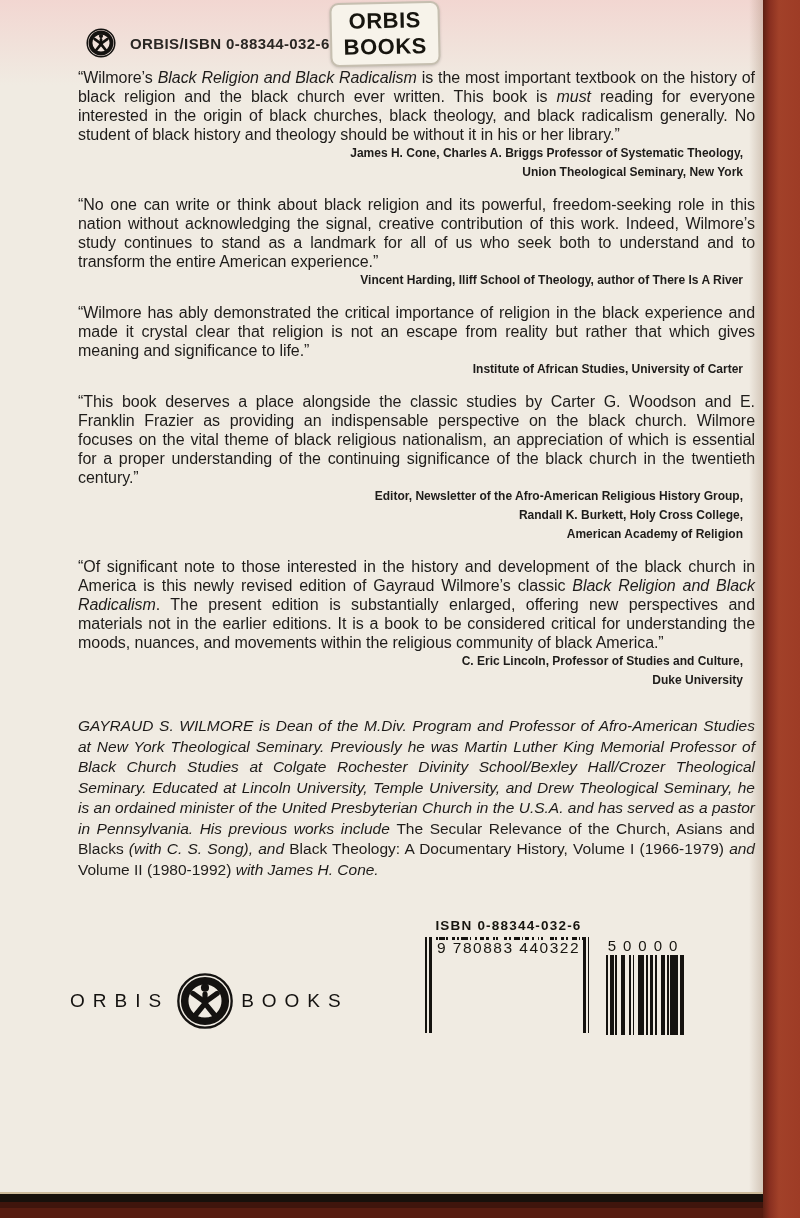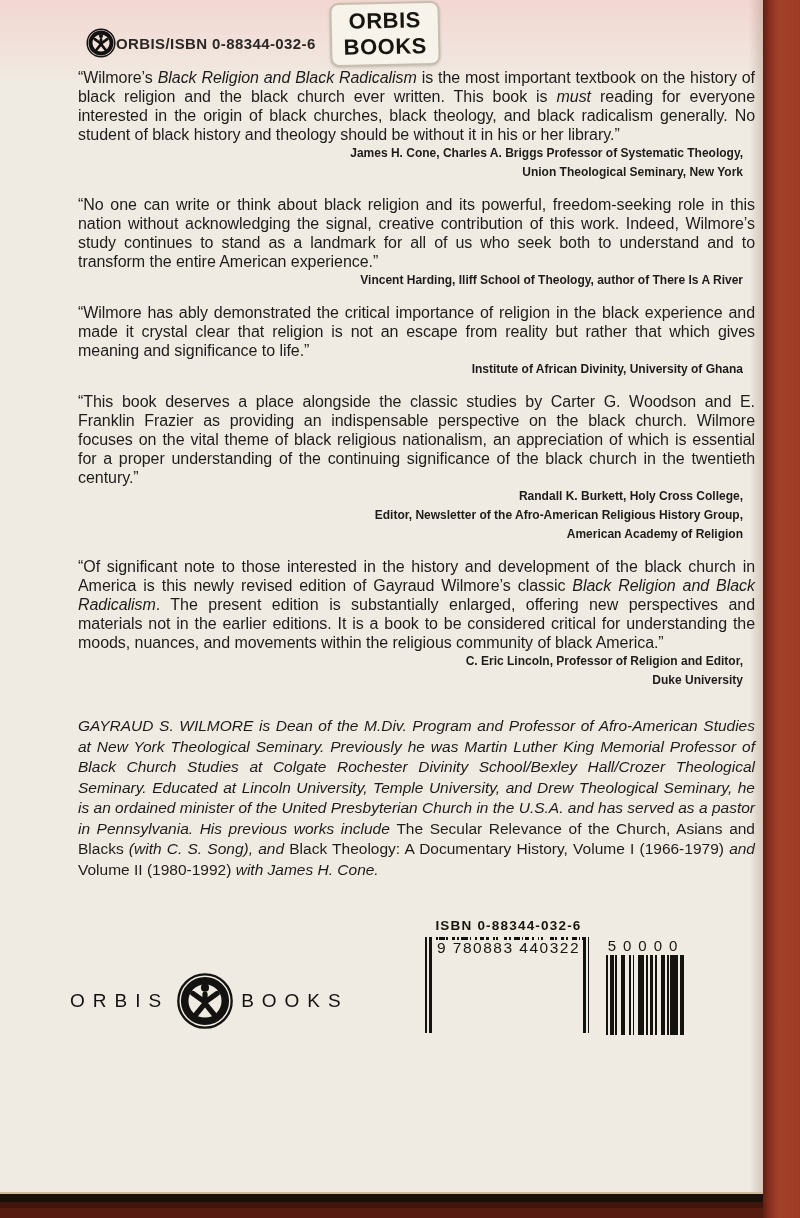--- a/index.html
+++ b/index.html
@@ -28,21 +28,21 @@
     position:absolute; left:763px; top:0; width:37px; height:1218px;
     background:linear-gradient(to right, #5e2013 0px, #8a3020 7px, #a24129 16px, #9e3c26 100%);
   }
   .bottom-strip {
     position:absolute; left:0; top:1192px; width:763px; height:26px;
     background:linear-gradient(180deg, #cdbb9b 0 2px, #17100b 2px 10px, #3f150c 10px 16px, #571c10 16px 100%);
   }
   
   .brand-row {
     position:absolute; left:86px; top:28px;
-    display:flex; align-items:center; 
+    display:flex; align-items:center; gap:14px;
   }
   .brand-row .isbn-top {
     font-size:15px; font-weight:600; letter-spacing:0.4px; color:#2a2724;
   }
   .logo-svg { display:block; }
   .sticker {
     position:absolute; left:330px; top:2px; width:106px; height:60px;
     background:#f7f3ea; border:2px solid #c6bfb0; border-radius:9px;
     box-shadow:0 1px 3px rgba(0,0,0,0.18);
     transform:rotate(-1.2deg);
@@ -147,37 +147,37 @@
     <div class="quote-block">
       <p class="quote-text"><span>“No one can write or think about black religion and its powerful, freedom-seeking role in this nation without acknowledging the signal, creative contribution of this work. Indeed, Wilmore’s study continues to stand as a landmark for all of us who seek both to understand and to transform the entire American experience.”</span></p>
       <div class="attr">
         <div>Vincent Harding, Iliff School of Theology, author of There Is A River</div>
       </div>
     </div>
 
     <div class="quote-block">
       <p class="quote-text"><span>“Wilmore has ably demonstrated the critical importance of religion in the black experience and made it crystal clear that religion is not an escape from reality but rather that which gives meaning and significance to life.”</span></p>
       <div class="attr">
-        <div>Institute of African Divinity, University of Ghana</div>
+        <div>Institute of African Studies, University of Carter</div>
       </div>
     </div>
 
     <div class="quote-block">
       <p class="quote-text"><span>“This book deserves a place alongside the classic studies by Carter G. Woodson and E. Franklin Frazier as providing an indispensable perspective on the black church. Wilmore focuses on the vital theme of black religious nationalism, an appreciation of which is essential for a proper understanding of the continuing significance of the black church in the twentieth century.”</span></p>
       <div class="attr">
+        <div>Editor, Newsletter of the Afro-American Religious History Group,</div>
         <div>Randall K. Burkett, Holy Cross College,</div>
-        <div>Editor, Newsletter of the Afro-American Religious History Group,</div>
         <div>American Academy of Religion</div>
       </div>
     </div>
 
     <div class="quote-block">
       <p class="quote-text"><span>“Of significant note to those interested in the history and development of the black church in America is this newly revised edition of Gayraud Wilmore’s classic </span><span class="italic">Black Religion and Black Radicalism</span><span>. The present edition is substantially enlarged, offering new perspectives and materials not in the earlier editions. It is a book to be considered critical for understanding the moods, nuances, and movements within the religious community of black America.”</span></p>
       <div class="attr">
-        <div>C. Eric Lincoln, Professor of Religion and Editor,</div>
+        <div>C. Eric Lincoln, Professor of Studies and Culture,</div>
         <div>Duke University</div>
       </div>
     </div>
 
     <p class="bio"><span>GAYRAUD S. WILMORE is Dean of the M.Div. Program and Professor of Afro-American Studies at New York Theological Seminary. Previously he was Martin Luther King Memorial Professor of Black Church Studies at Colgate Rochester Divinity School/Bexley Hall/Crozer Theological Seminary. Educated at Lincoln University, Temple University, and Drew Theological Seminary, he is an ordained minister of the United Presbyterian Church in the U.S.A. and has served as a pastor in Pennsylvania. His previous works include </span><span class="roman">The Secular Relevance of the Church, Asians and Blacks </span><span>(with C. S. Song), and </span><span class="roman">Black Theology: A Documentary History, Volume I (1966-1979)</span><span> and </span><span class="roman">Volume II (1980-1992)</span><span> with James H. Cone.</span></p>
 
     <div class="footer">
 
       <div class="barcode-main">
         <div class="isbn-label">ISBN 0-88344-032-6</div>

